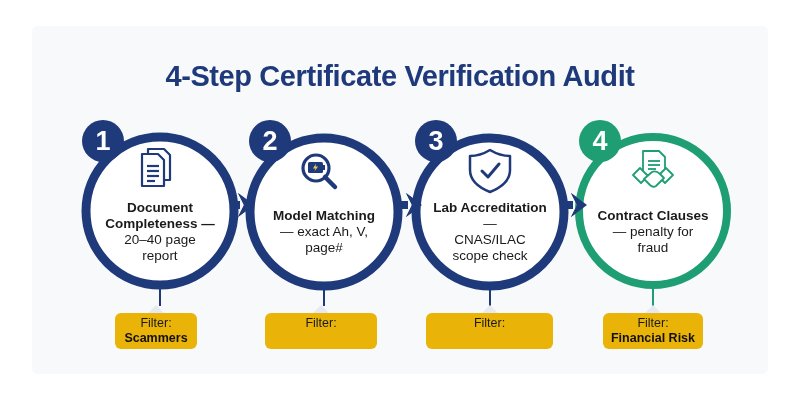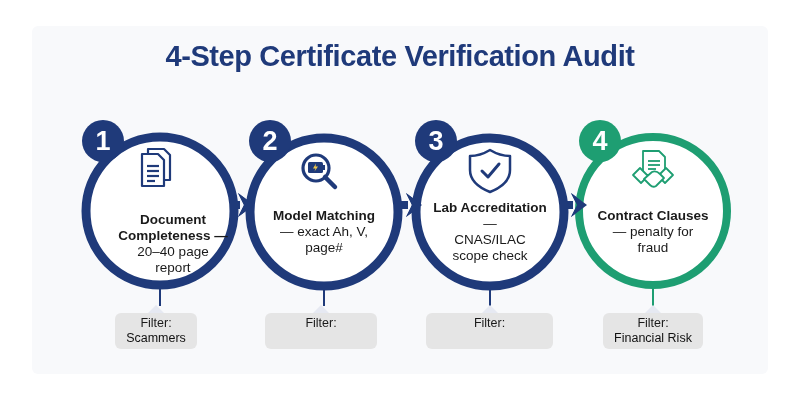--- a/index.html
+++ b/index.html
@@ -6,40 +6,40 @@
     body {
       width: 800px; height: 400px; position: relative; overflow: hidden;
       background: #ffffff;
       font-family: "Liberation Sans", "DejaVu Sans", sans-serif;
     }
     .panel {
       position: absolute; left: 32px; top: 26px; width: 736px; height: 348px;
       background: #f8f9fb; border-radius: 6px;
     }
     .title {
-      position: absolute; left: 0; top: 40px; width: 800px; text-align: center;
+      position: absolute; left: 0; top: 60px; width: 800px; text-align: center;
       font-size: 29px; font-weight: bold; color: #1f3a7a; letter-spacing: -0.4px;
     }
     svg.diagram { position: absolute; left: 0; top: 0; }
     .step-text {
       position: absolute; width: 130px; text-align: center;
       font-size: 13.5px; line-height: 16px; color: #1a1a1a;
     }
     .step-text .head { font-weight: bold; }
     .badge-num {
       position: absolute; width: 40px; height: 40px; line-height: 40px;
       text-align: center; color: #fff; font-weight: bold; font-size: 27px;
     }
     .filter {
       position: absolute; top: 313px; height: 36px;
-      background: #e5e5e5; border-radius: 6px;
+      background: #eab308; border-radius: 6px;
       text-align: center; font-size: 12.5px; line-height: 15px; color: #1a1a1a;
       padding-top: 3px; box-sizing: border-box;
     }
-    .filter .fv { font-weight: normal; color: #111; }
+    .filter .fv { font-weight: bold; color: #111; }
     .filter::before {
       content: ""; position: absolute; left: 50%; top: -8px; margin-left: -8px;
       width: 0; height: 0; border-left: 8px solid transparent;
       border-right: 8px solid transparent; border-bottom: 8px solid #e6e9f2;
     }
   </style>
 </head>
 <body>
 
 <div class="panel"></div>
@@ -118,21 +118,21 @@
     <path d="M673 175 L666 168 L658 176 L665 183 Z" fill="#fff"></path>
     <path d="M644 179 L652 172 Q656 170 660 174 L664 178 L656 186 Q653 188 650 185 Z" fill="#fff"></path>
   </g>
 </svg>
 
 <div class="badge-num" style="left:83px; top:121px;">1</div>
 <div class="badge-num" style="left:250px; top:121px;">2</div>
 <div class="badge-num" style="left:416px; top:121px;">3</div>
 <div class="badge-num" style="left:580px; top:121px;">4</div>
 
-<div class="step-text" style="left:108px; top:200px;margin-top:12px;">
+<div class="step-text" style="left:95px; top:200px;">
   <div class="head">Document Completeness —</div>
   <div style="padding:0 20px;">20–40 page report</div>
 </div>
 <div class="step-text" style="left:259px; top:208px;">
   <div class="head">Model Matching</div>
   <div style="padding:0 18px;">— exact Ah, V, page#</div>
 </div>
 <div class="step-text" style="left:425px; top:200px;">
   <div class="head">Lab Accreditation</div>
   <div style="padding:0 22px;">— CNAS/ILAC scope check</div>

